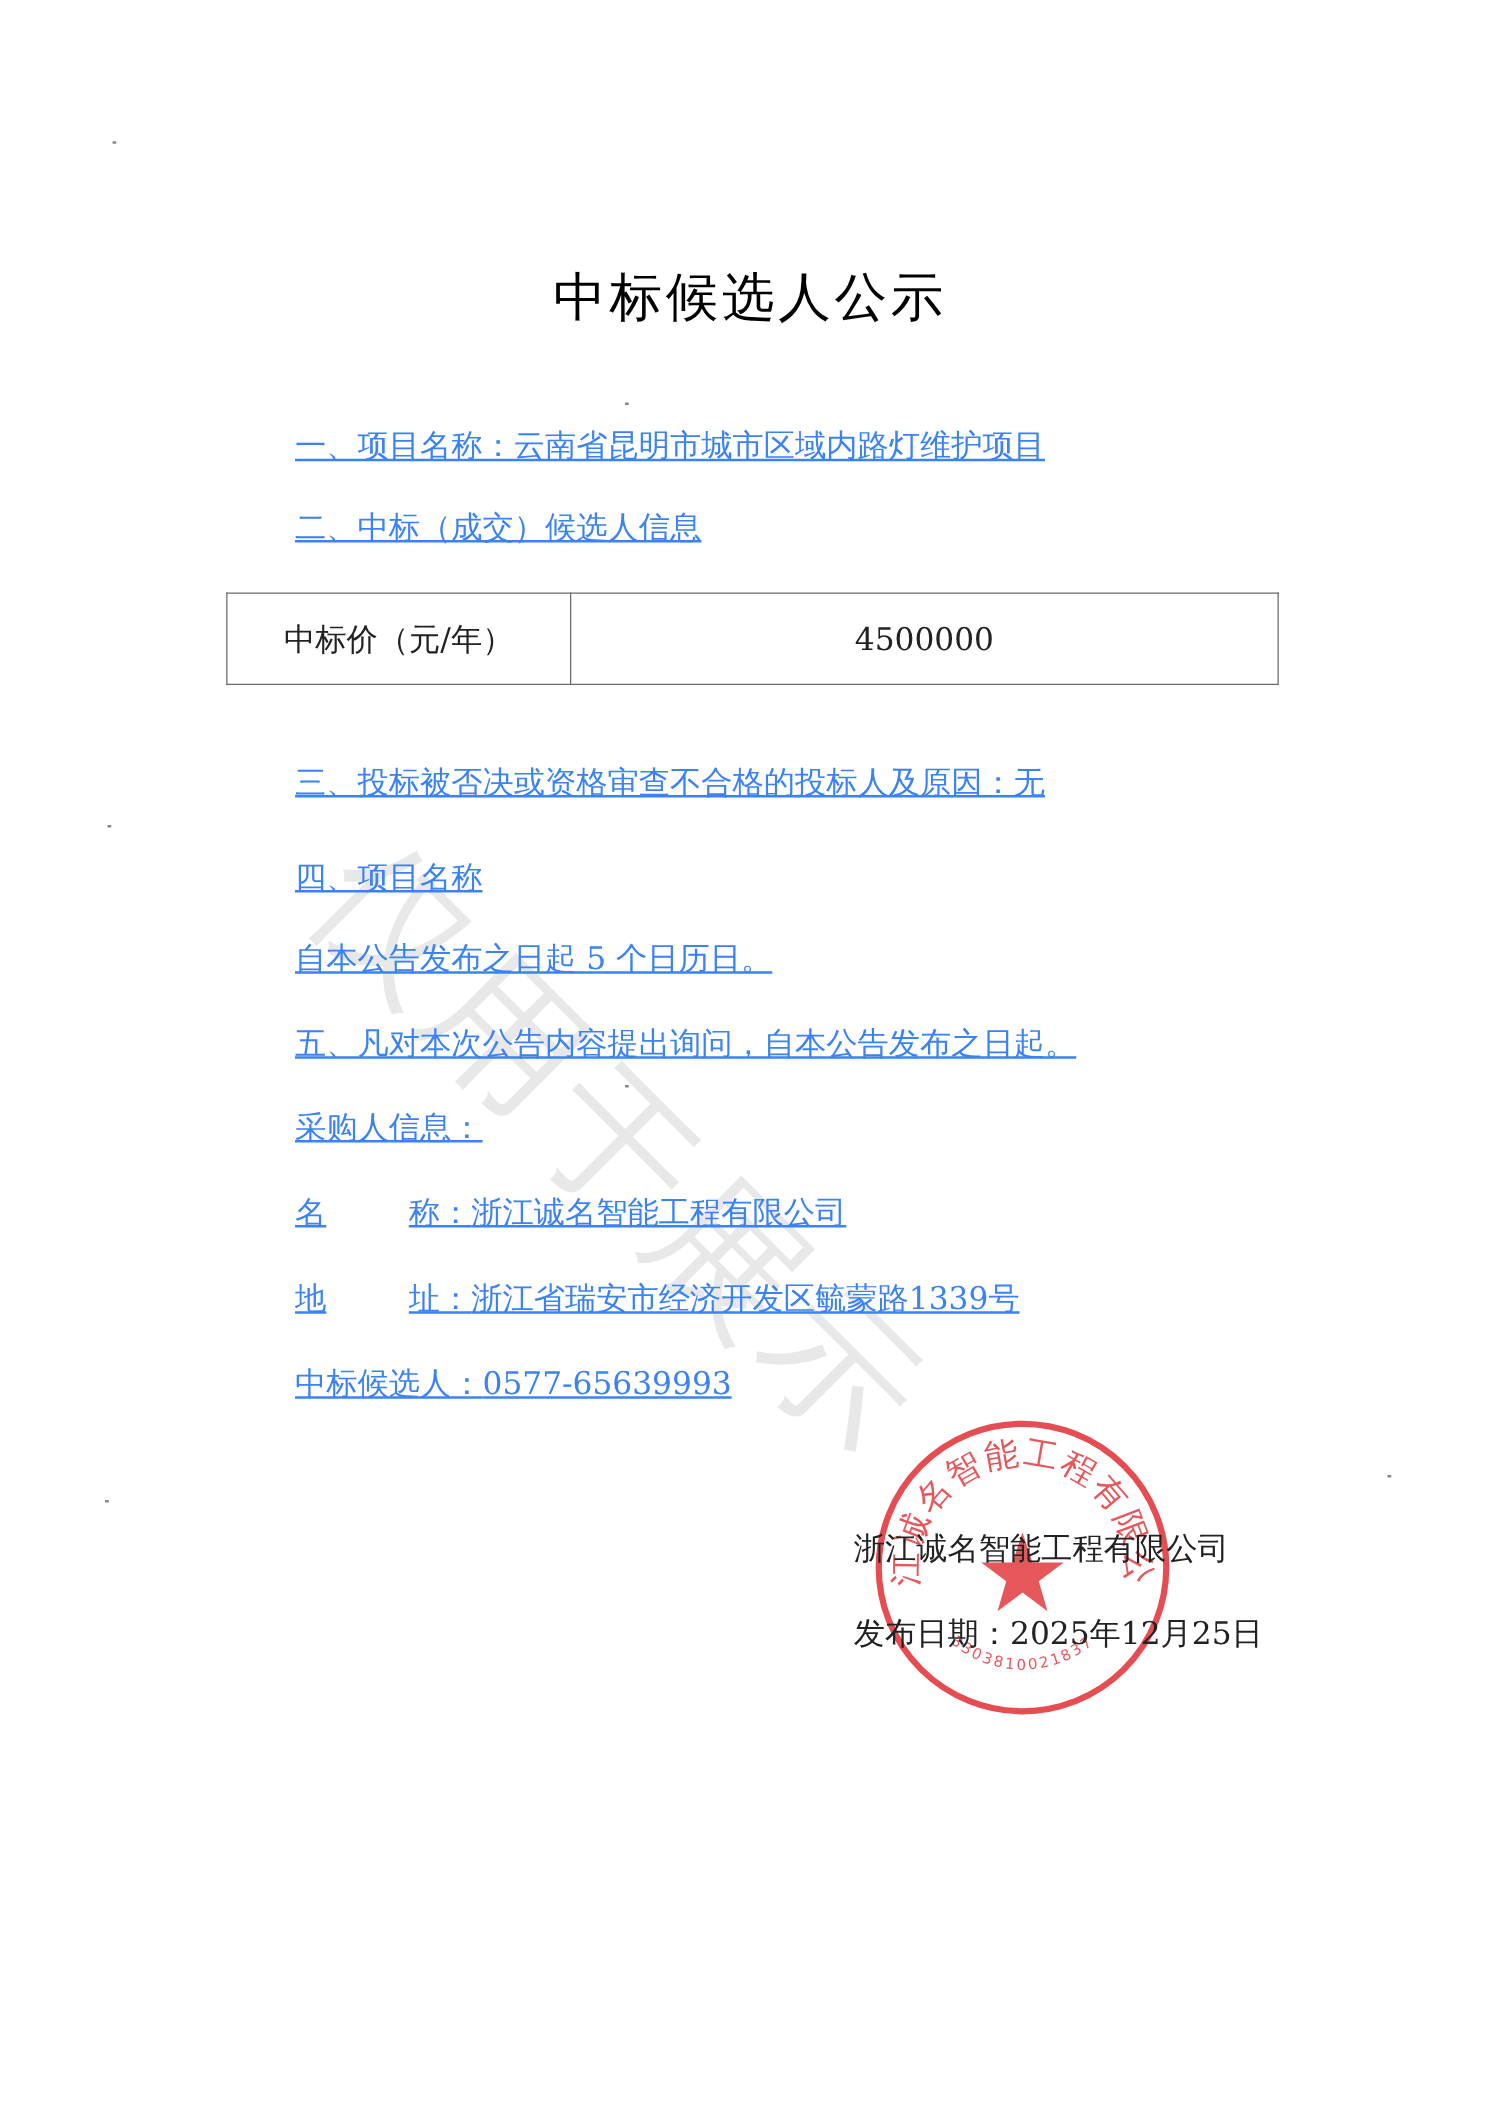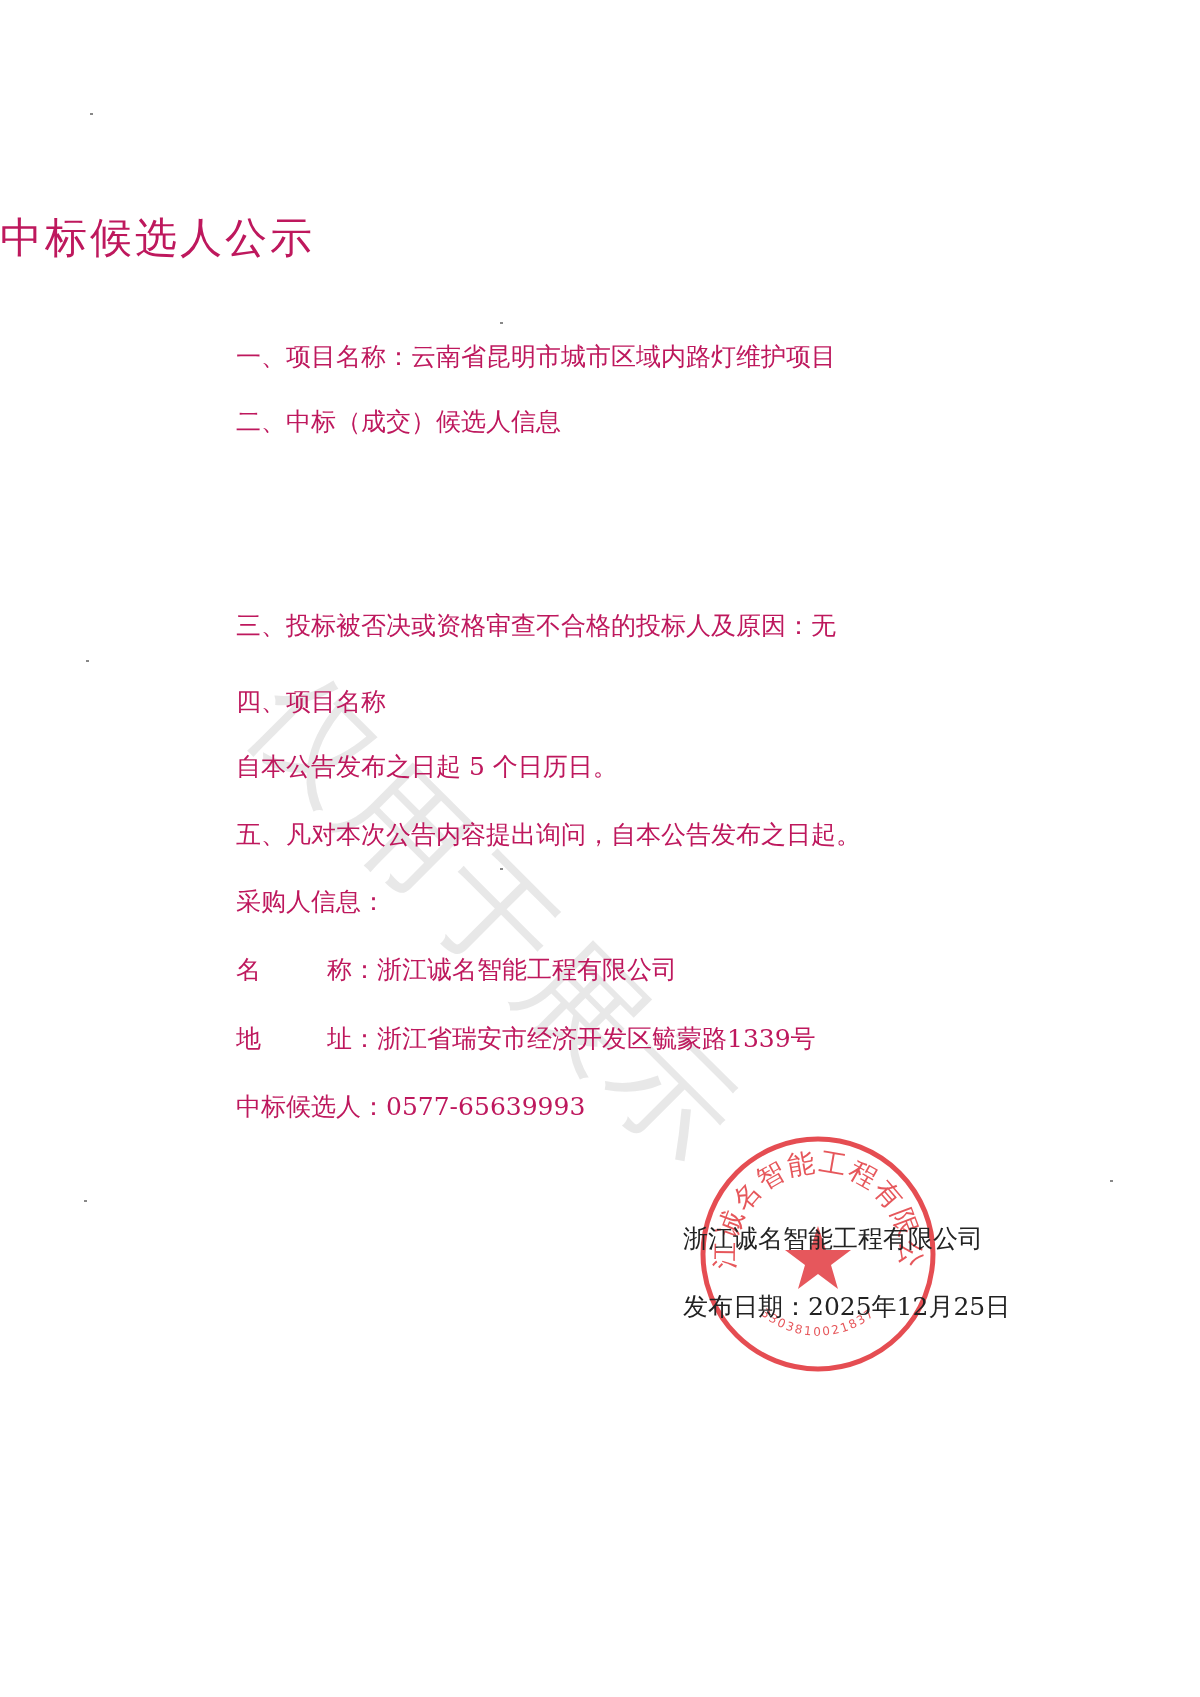--- a/index.html
+++ b/index.html
@@ -1,21 +1,21 @@
 <!DOCTYPE html>
 <html><head>
 <meta charset="utf-8">
 <style>
   html, body { margin:0; padding:0; background:#ffffff; }
   body { width:1200px; height:1697px; position:relative; overflow:hidden;
          font-family:"DejaVu Serif","Liberation Serif",serif; color:#1e1e1e; }
   .abs { position:absolute; white-space:nowrap; }
-  .title { left:0; width:1200px; text-align:left; top:210px; font-size:42px; letter-spacing:3px;
-           font-family:"DejaVu Sans","Liberation Sans",sans-serif; color:#be185d; }
-  .line { font-size:25px; left:236px; color:#be185d; }
+  .title { left:0; width:1200px; text-align:center; top:210px; font-size:42px; letter-spacing:3px;
+           font-family:"DejaVu Sans","Liberation Sans",sans-serif; color:#000000; }
+  .line { font-size:25px; left:236px; color:#3b82f6;text-decoration:underline; }
   table.cand { position:absolute; left:181px; top:474px; width:842px; border-collapse:collapse; }
   table.cand td { border:1.5px solid #6a6a6a; font-size:25px; text-align:center; color:#222; }
   table.cand tr.r1 td { height:68px; }
   table.cand tr.r2 td { height:70px; }
   table.cand td.c1 { width:272px; }
   .gap { display:inline-block; width:66px; }
   .watermark { position:absolute; left:330px; top:640px; font-size:120px; color:rgba(150,150,150,0.22);
                transform:rotate(45deg); transform-origin:left top; letter-spacing:6px;
                font-family:"DejaVu Sans","Liberation Sans",sans-serif; pointer-events:none; }
   .sign { font-size:25px; left:683px; color:#222; z-index:2; }
@@ -27,20 +27,24 @@
 
 <div class="watermark">仅用于展示</div>
 
 <div class="abs title">中标候选人公示</div>
 
 <div class="abs line" style="top:340px;">一、项目名称：云南省昆明市城市区域内路灯维护项目</div>
 <div class="abs line" style="top:405px;">二、中标（成交）候选人信息</div>
 
 <table class="cand">
   <tbody>
+  <tr class="r2">
+    <td class="c1">中标价（元/年）</td>
+    <td>4500000</td>
+  </tr>
 </tbody>
   </table>
 
 <div class="abs line" style="top:609px;">三、投标被否决或资格审查不合格的投标人及原因：无</div>
 <div class="abs line" style="top:685px;">四、项目名称</div>
 <div class="abs line" style="top:750px;">自本公告发布之日起 5 个日历日。</div>
 <div class="abs line" style="top:818px;">五、凡对本次公告内容提出询问，自本公告发布之日起。</div>
 <div class="abs line" style="top:885px;">采购人信息：</div>
 
 <div class="abs line" style="top:953px;">

